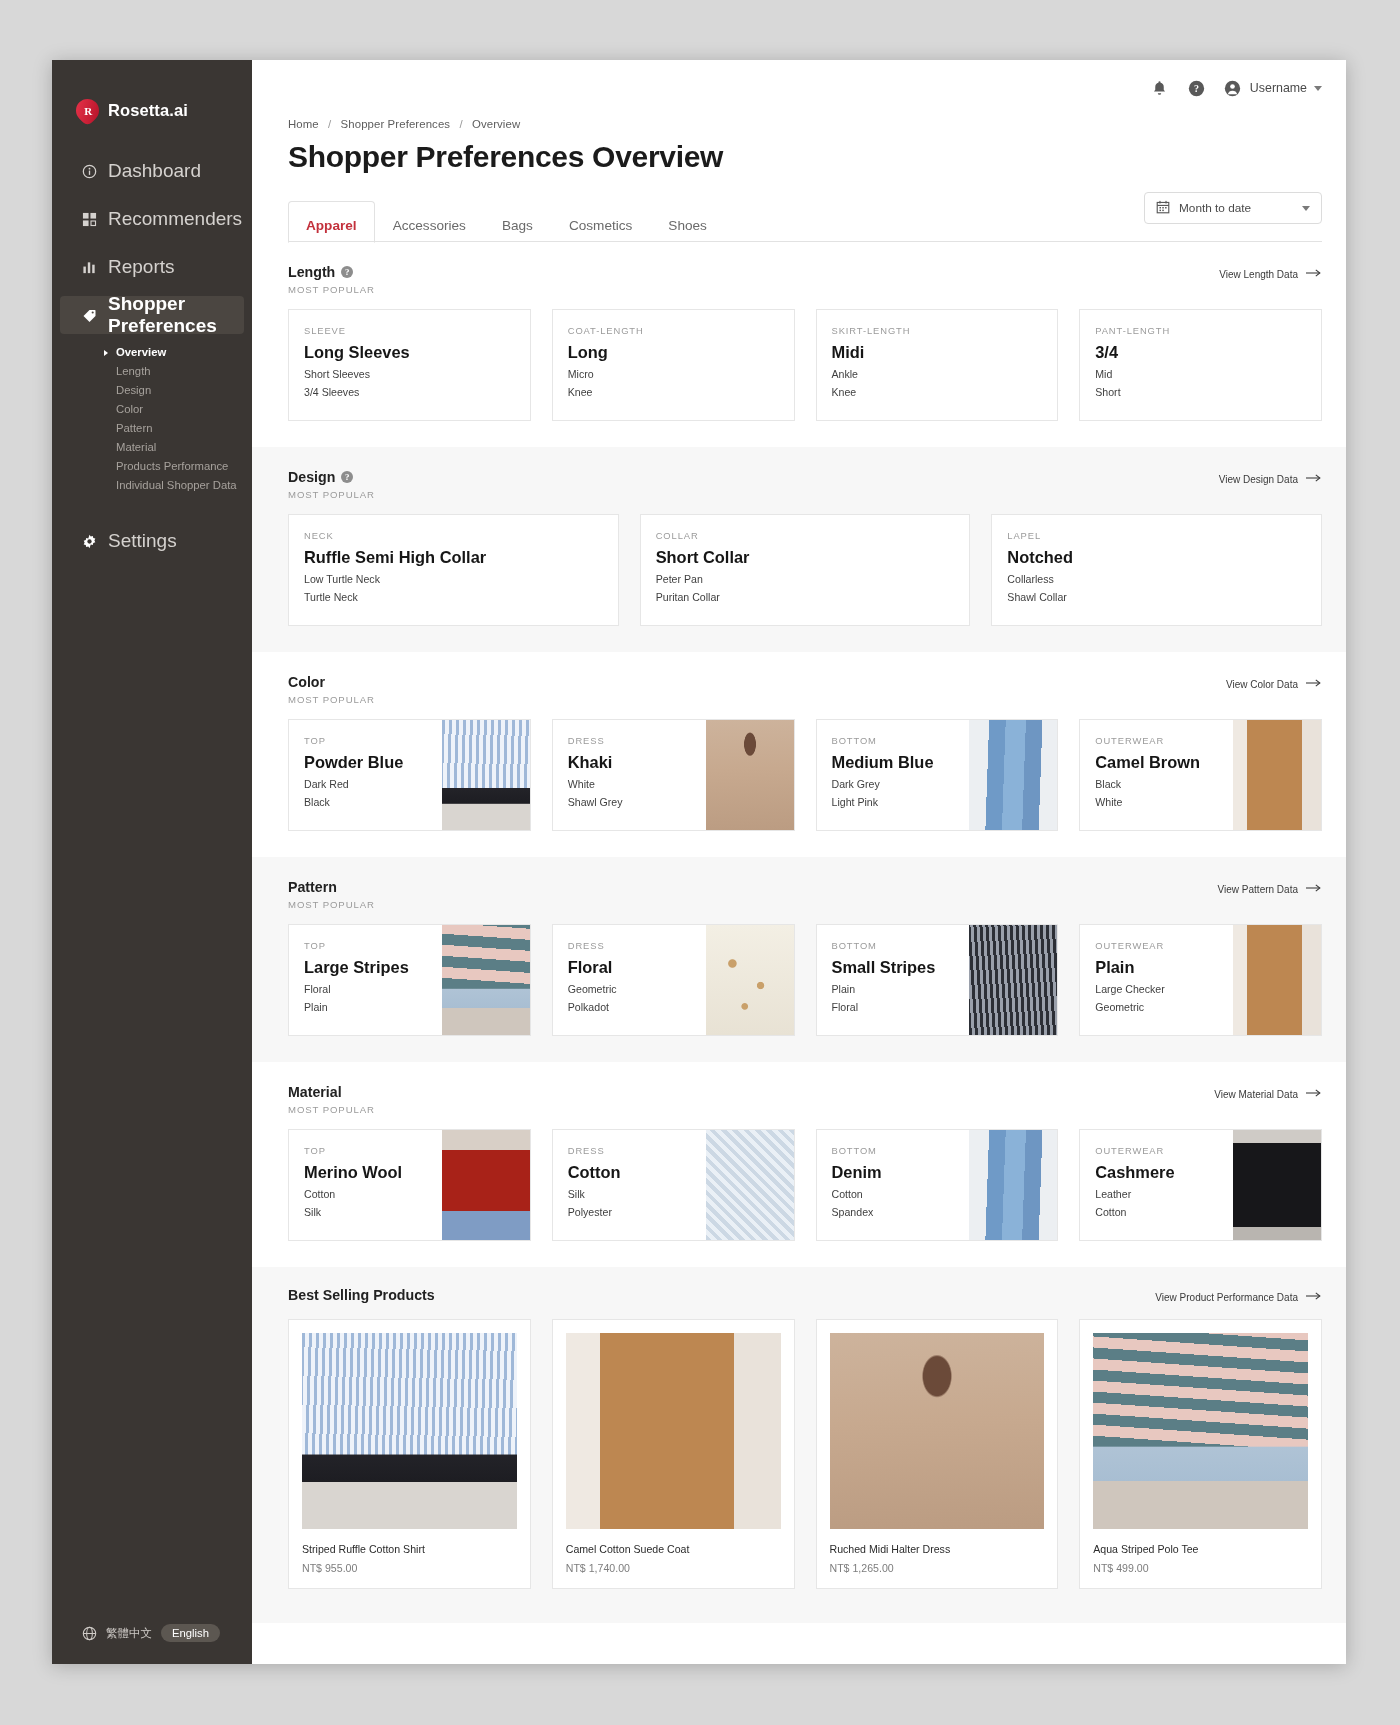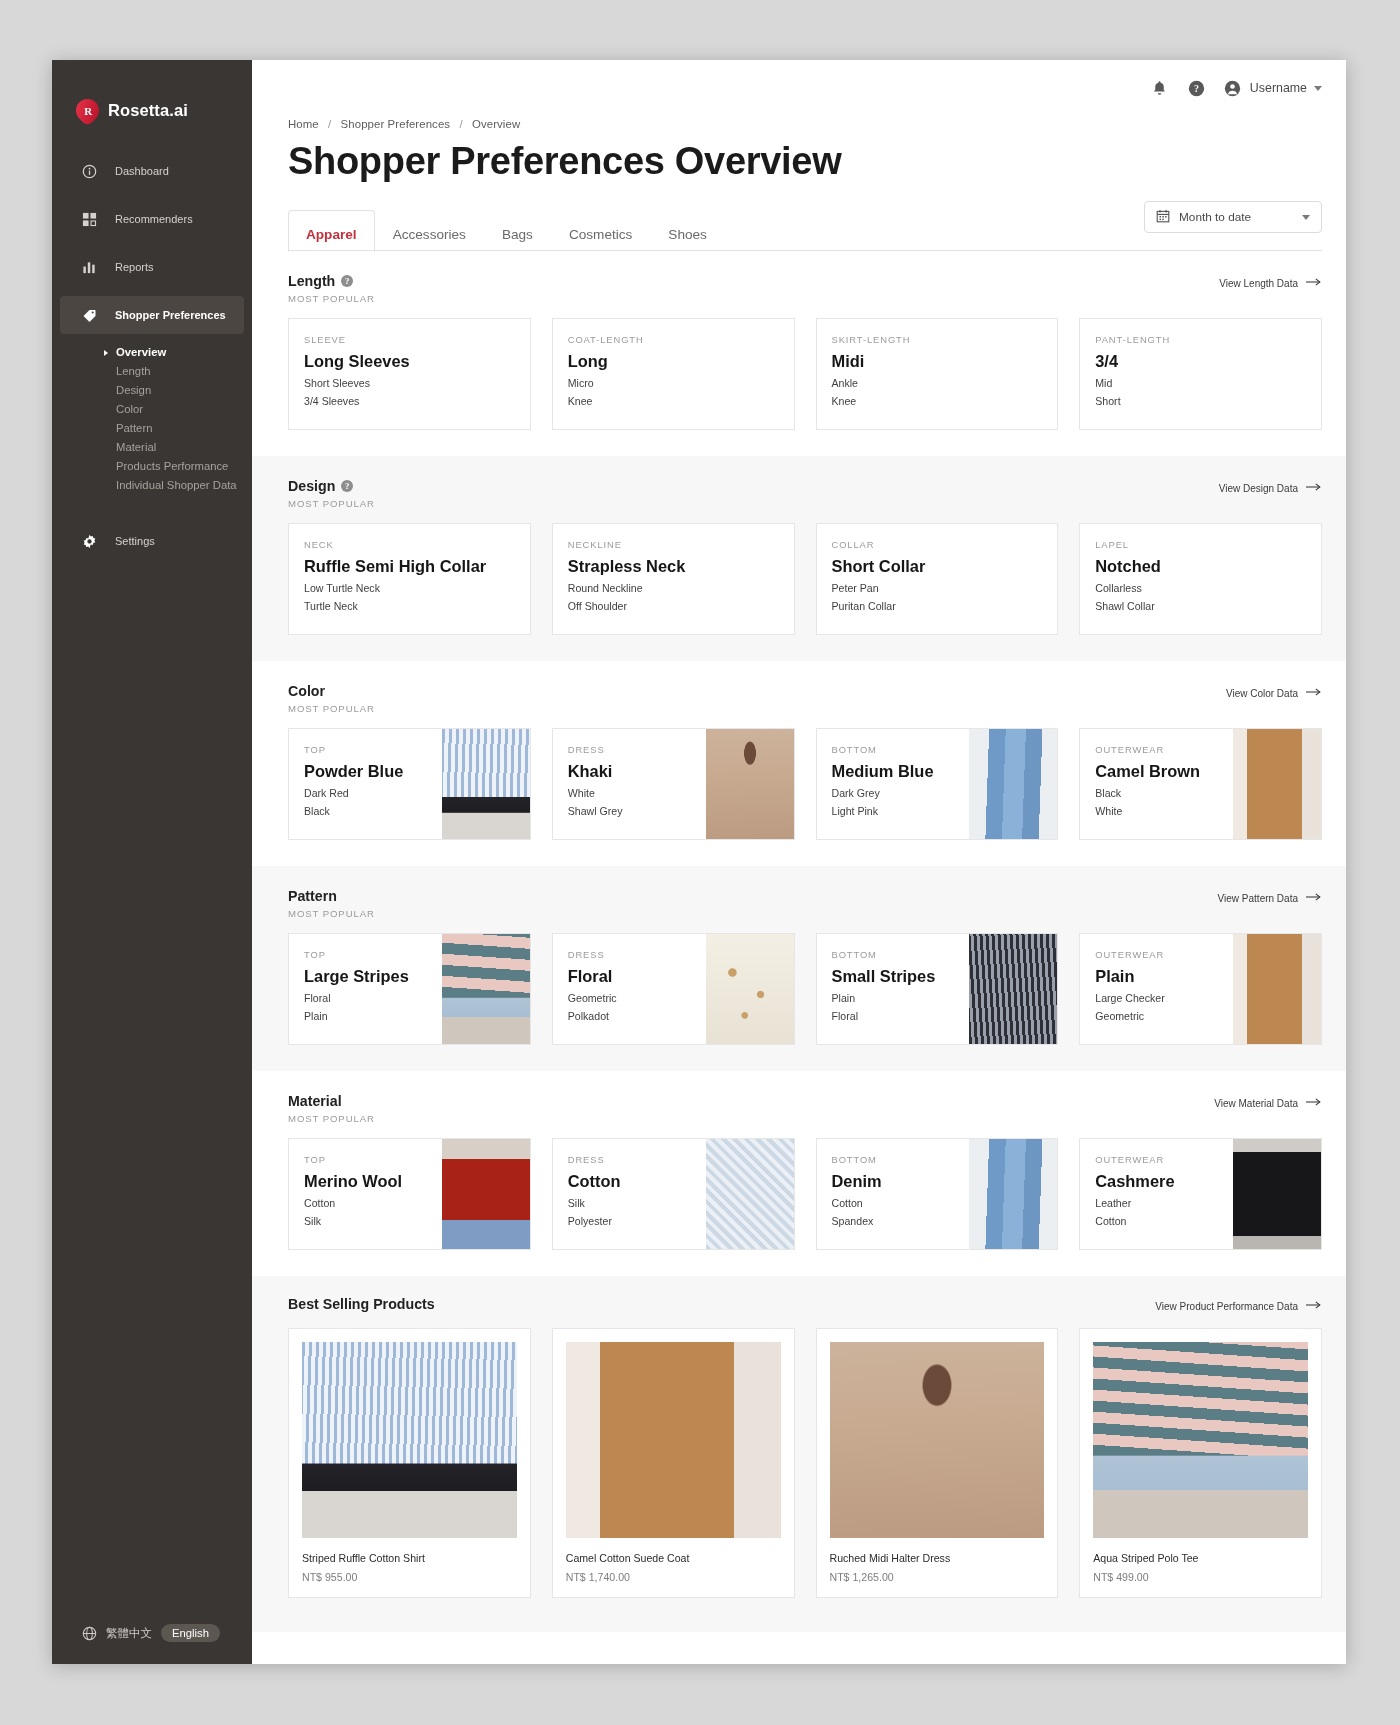--- a/index.html
+++ b/index.html
@@ -41,26 +41,26 @@
   }
   .brand-logo span {
     transform: rotate(45deg);
     color: #fff; font-size: 11px; font-weight: bold;
     font-family: "Liberation Serif", serif;
   }
   .brand-name { font-size: 16.5px; font-weight: bold; color: #fff; letter-spacing: .1px; }
 
   .nav { margin-top: 20px; }
   .nav-item {
-    display: flex; align-items: center; gap: 18px;
+    display: flex; align-items: center; gap: 11px;
     height: 38px;
     padding: 0 12px 0 22px;
     margin: 0 8px 10px 8px;
     border-radius: 4px;
-    font-size: 11px;
+    font-size: 19px;
     color: #d5d2cf;
     cursor: pointer;
   }
   .nav-item.active { background: #4b4641; color: #ffffff; font-weight: 600; }
   .nav-icon { width: 15px; height: 15px; flex: 0 0 15px; display:flex; align-items:center; justify-content:center; }
   .nav-icon svg { display:block; }
 
   .subnav { margin: -2px 0 0 0; padding: 0 0 0 0; }
   .subnav-item {
     font-size: 11.3px;
@@ -111,21 +111,21 @@
     width: 0; height: 0;
     border-left: 4px solid transparent; border-right: 4px solid transparent;
     border-top: 5px solid #7a7a7a;
   }
 
   .page-head { padding: 2px 24px 0 36px; }
   .breadcrumb { font-size: 11.4px; color: #5d5d5d; letter-spacing: .1px; }
   .breadcrumb .sep { color: #9a9a9a; margin: 0 6px; }
   .breadcrumb a { color: #5d5d5d; text-decoration: none; cursor: pointer; }
   .page-title {
-    font-size: 38px; font-weight: bold; color: #1b1b1b;
+    font-size: 30px; font-weight: bold; color: #1b1b1b;
     margin-top: 10px; letter-spacing: -.3px;
   }
 
   .tabs-row {
     display: flex; align-items: flex-end; justify-content: space-between;
     padding: 18px 24px 0 36px;
     position: relative;
   }
   .tabs { display: flex; align-items: flex-end; }
   .tab {
@@ -509,28 +509,20 @@
         <div class="card">
             <div class="card-body">
           <div class="card-cat">NECK</div>
           <div class="card-top">Ruffle Semi High Collar</div>
           <div class="card-alt">Low Turtle Neck</div>
           <div class="card-alt">Turtle Neck</div>
         </div>
           </div>
         <div class="card">
             <div class="card-body">
-          <div class="card-cat">NECKLINE</div>
-          <div class="card-top">Strapless Neck</div>
-          <div class="card-alt">Round Neckline</div>
-          <div class="card-alt">Off Shoulder</div>
-        </div>
-          </div>
-        <div class="card">
-            <div class="card-body">
           <div class="card-cat">COLLAR</div>
           <div class="card-top">Short Collar</div>
           <div class="card-alt">Peter Pan</div>
           <div class="card-alt">Puritan Collar</div>
         </div>
           </div>
         <div class="card">
             <div class="card-body">
           <div class="card-cat">LAPEL</div>
           <div class="card-top">Notched</div>

